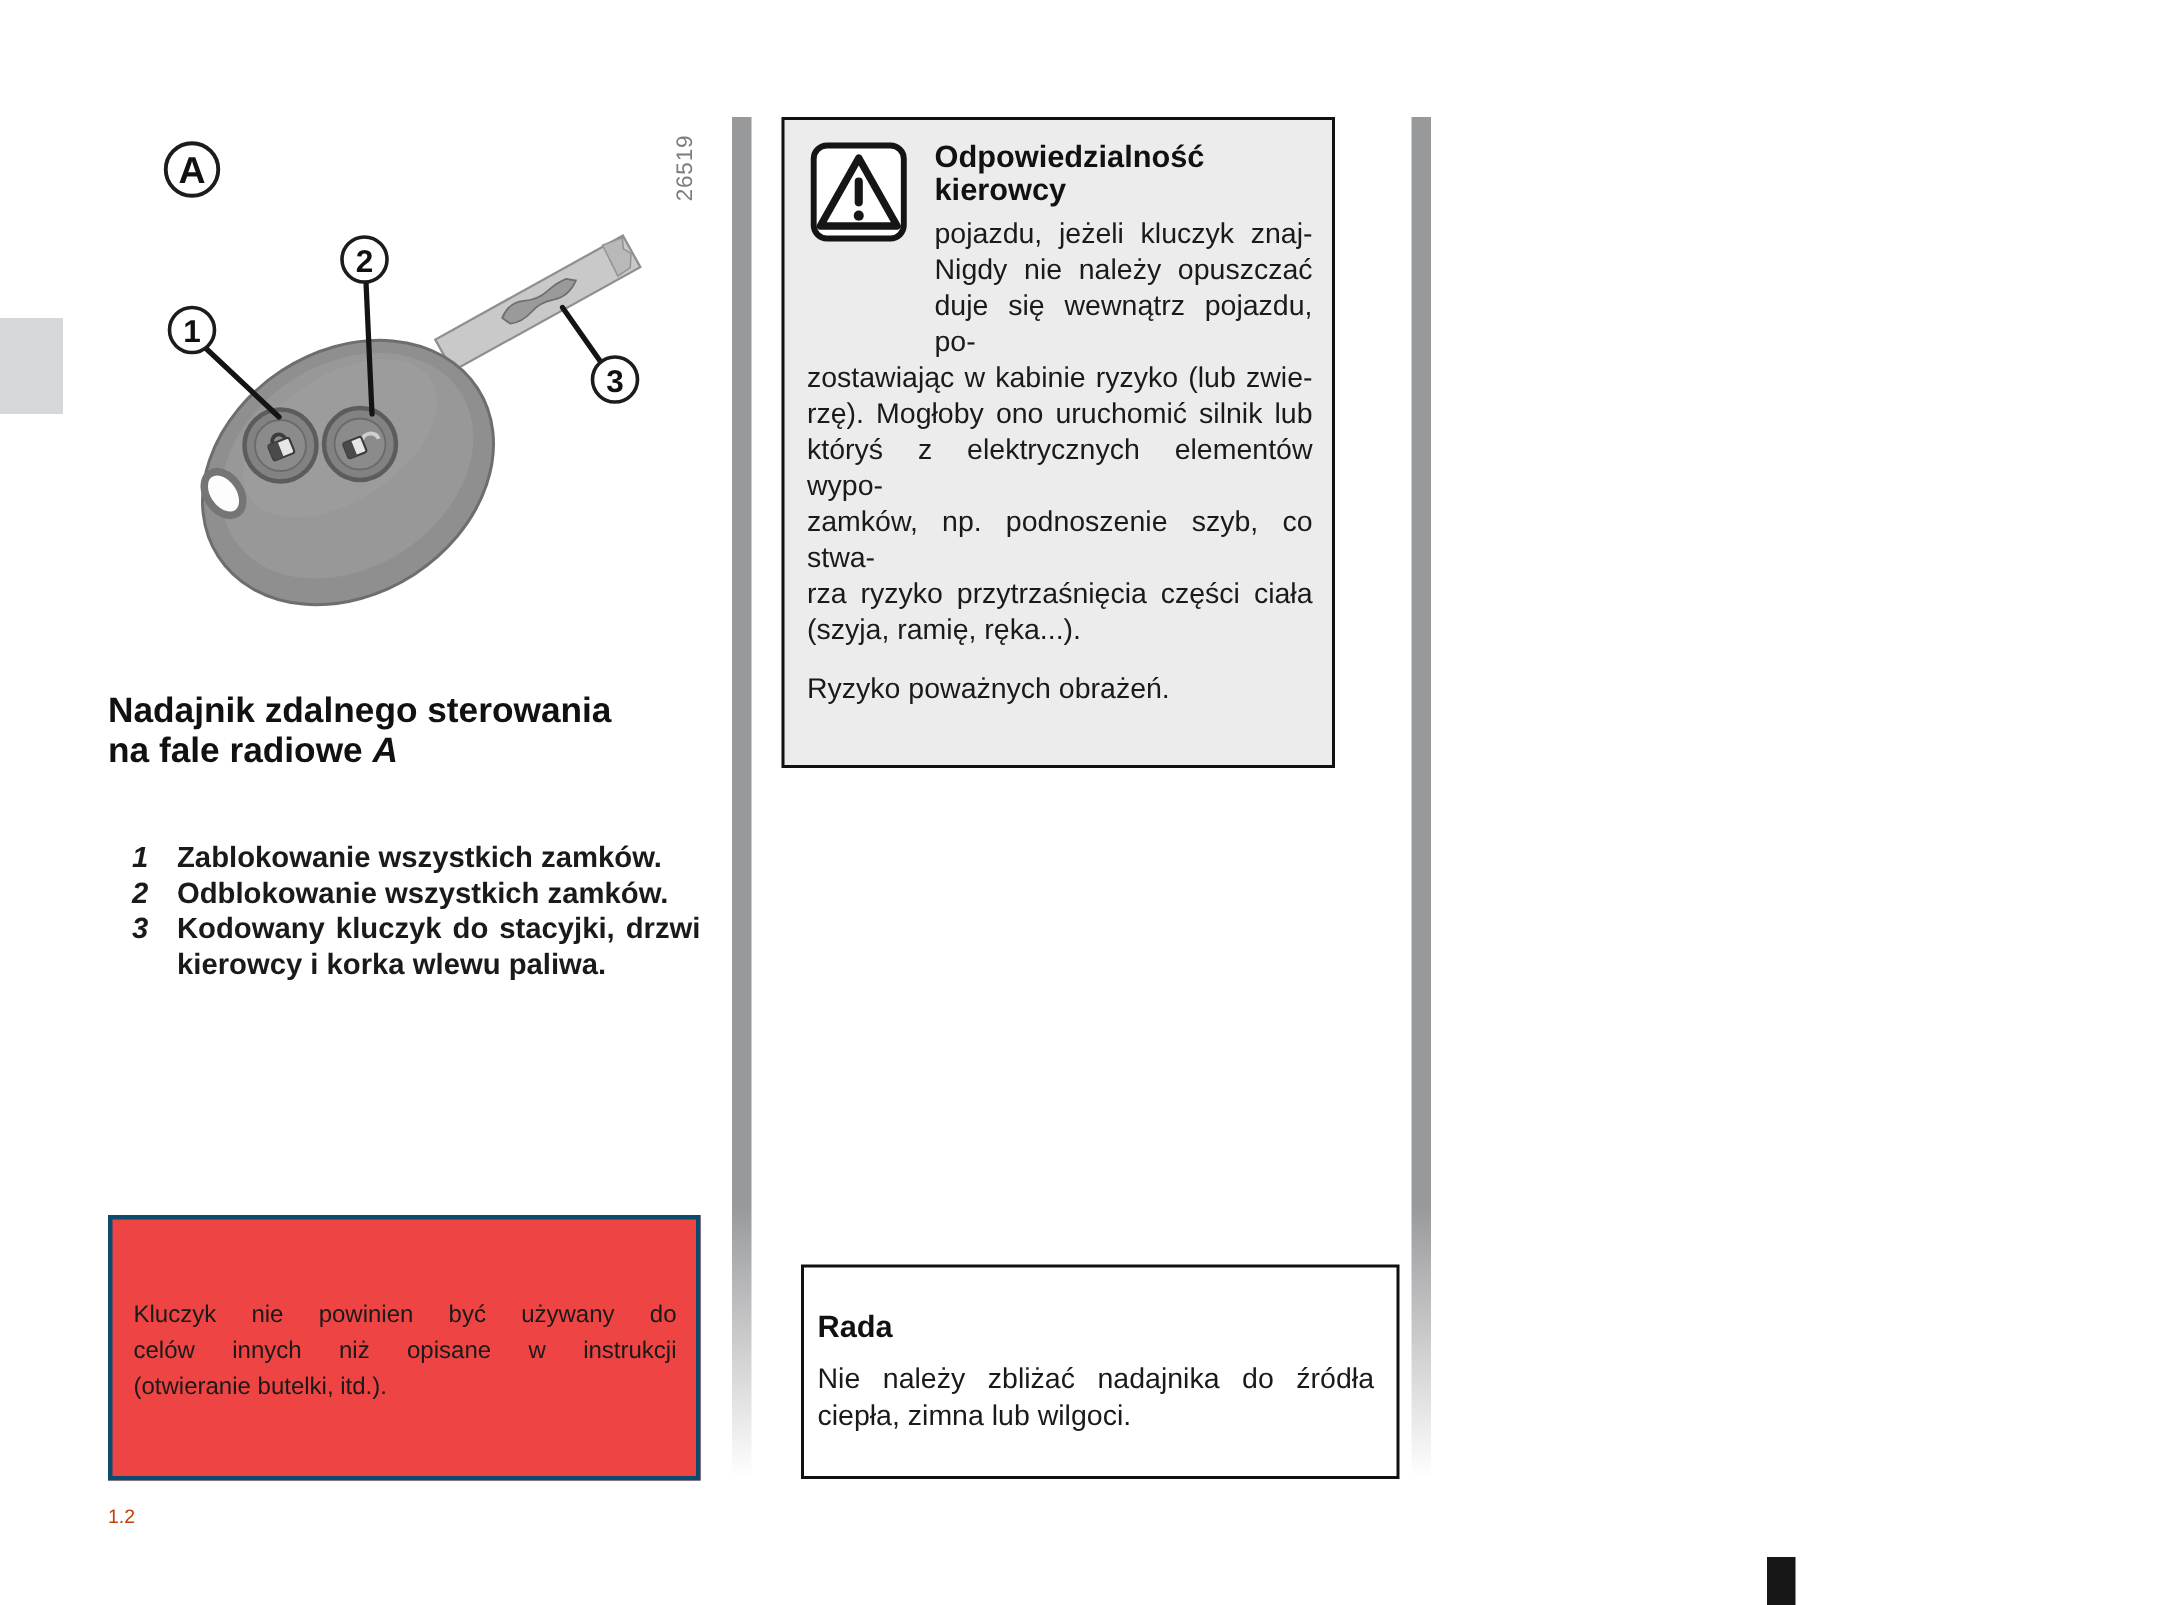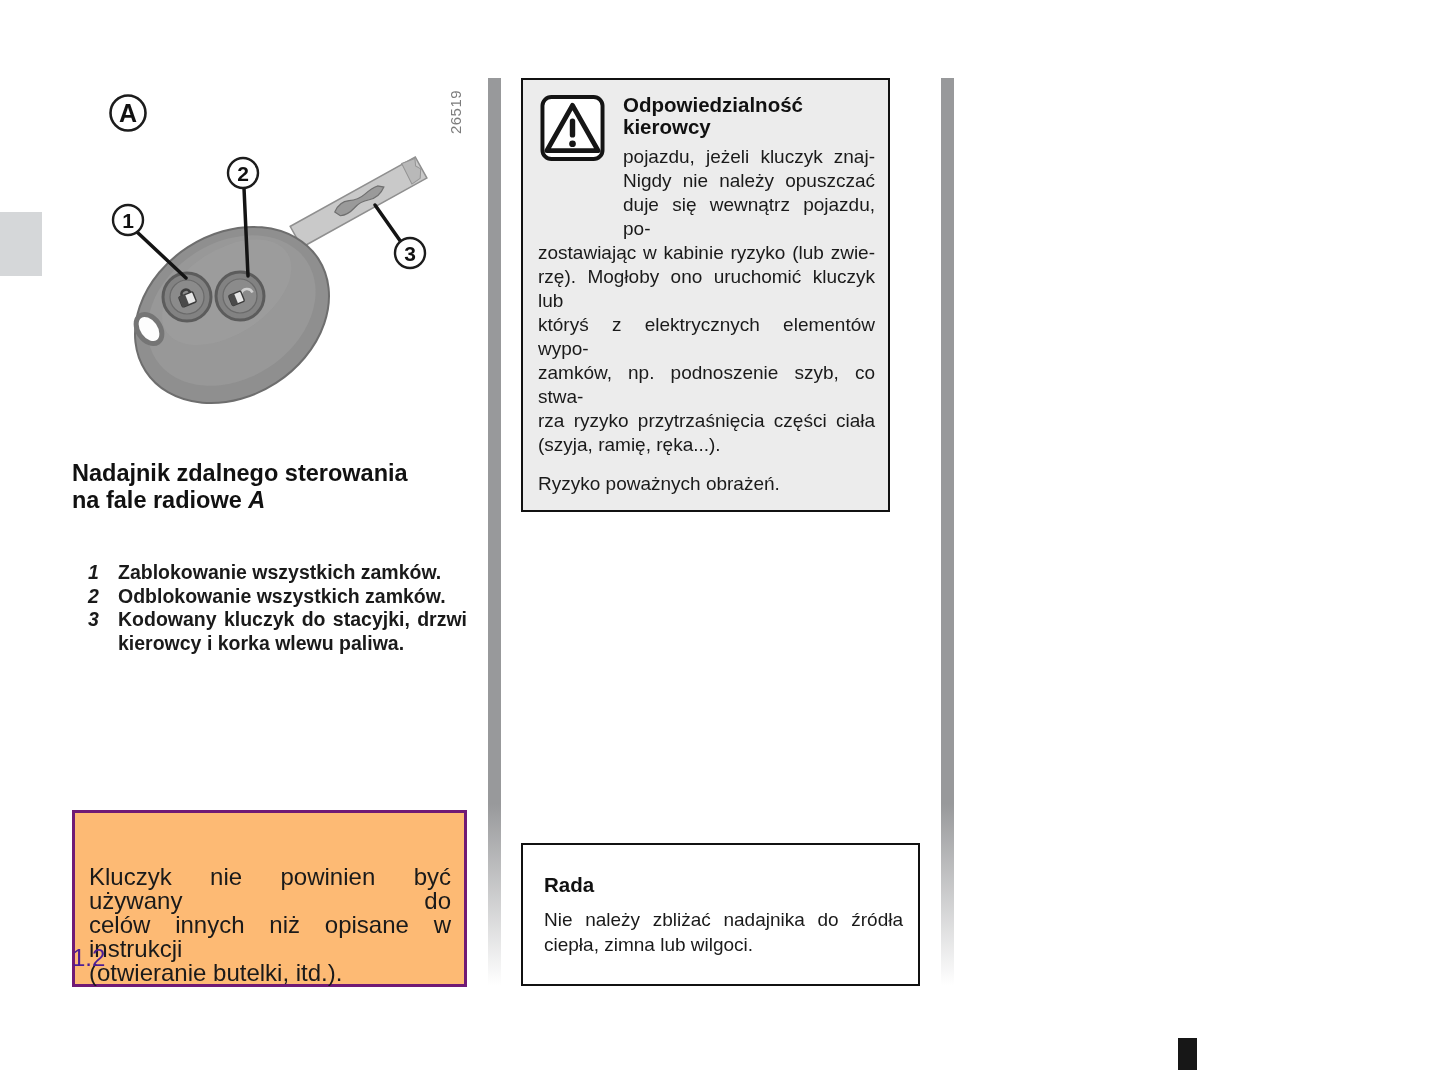--- a/index.html
+++ b/index.html
@@ -28,47 +28,47 @@
   .parts-list{left:88px;top:561px;width:379px;font-size:19.5px;line-height:23.5px;}
   .parts-row{display:flex;}
   .parts-num{width:30px;flex:0 0 30px;font-weight:bold;font-style:italic;}
   .parts-text{flex:1;font-weight:bold;}
   
   .jline{text-align:justify;text-align-last:justify;}
   .pline{text-align:center;text-align-last:left;}
   
   .note-box{
     left:72px;top:810px;width:395px;height:177px;box-sizing:border-box;
-    border:3px solid #701a75;background:#fdba74;
-    padding:52px 13px 0 14px;font-size:24px;line-height:24px;
+    border:3px solid #0c4a6e;background:#ef4444;
+    padding:52px 13px 0 14px;font-size:16px;line-height:24px;
   }
   
   .warning-box{
     left:521px;top:78px;width:369px;height:434px;box-sizing:border-box;
     border:2.5px solid #111;background:#ececec;
     padding:14px 13px 0 15px;font-size:19px;line-height:24px;
   }
   .warn-icon{position:absolute;left:17px;top:14px;width:65px;height:68px;}
   .warn-title{margin-left:85px;font-size:20.5px;font-weight:bold;line-height:22px;margin-bottom:7px;color:#111;}
   .warn-indent{margin-left:85px;}
   .risk-line{margin-top:15px;}
   
   .side-rule{width:13px;height:907px;top:78px;
     background:linear-gradient(to bottom,#98999b 0%,#98999b 80%,rgba(152,153,155,0) 100%);}
   .side-rule.l{left:488px;}
   .side-rule.r{left:941px;}
   
   .tip-box{
-    left:521px;top:843px;width:399px;height:143px;box-sizing:border-box;
+    left:534px;top:843px;width:399px;height:143px;box-sizing:border-box;
     border:2.5px solid #111;background:#fff;
-    padding:27px 15px 0 21px;font-size:19px;line-height:25px;
+    padding:27px 15px 0 9px;font-size:19px;line-height:25px;
   }
   .tip-title{font-size:20.5px;font-weight:bold;margin-bottom:10px;color:#111;}
   
-  .page-number{left:72px;top:944px;font-size:24px;color:#4c1d95;}
+  .page-number{left:72px;top:1003px;font-size:13px;color:#c2410c;}
   .bottom-mark{left:1178px;top:1038px;width:19px;height:32px;background:#171717;}
 </style>
 </head>
 <body>
 
 <div id="page">
 
 
   <div class="abs chapter-tab"></div>
 
@@ -183,21 +183,21 @@
       <circle cx="33" cy="50" r="3.4" fill="#161616"></circle>
     </svg>
     <div class="warn-title">Odpowiedzialność kierowcy</div>
     <div class="warn-indent">
         <div class="jline">pojazdu, jeżeli kluczyk znaj-</div>
         <div class="jline">Nigdy nie należy opuszczać</div>
         <div class="jline">duje się wewnątrz pojazdu, po-</div>
       </div>
     <div>
         <div class="jline">zostawiając w kabinie ryzyko (lub zwie-</div>
-        <div class="jline">rzę). Mogłoby ono uruchomić kluczyk lub</div>
+        <div class="jline">rzę). Mogłoby ono uruchomić silnik lub</div>
         <div class="jline">któryś z elektrycznych elementów wypo-</div>
         <div class="jline">zamków, np. podnoszenie szyb, co stwa-</div>
         <div class="jline">rza ryzyko przytrzaśnięcia części ciała</div>
         <div class="pline">(szyja, ramię, ręka...).</div>
       </div>
     <div class="risk-line">Ryzyko poważnych obrażeń.</div>
   </div>
 
   <div class="abs side-rule l"></div>
   <div class="abs side-rule r"></div>

